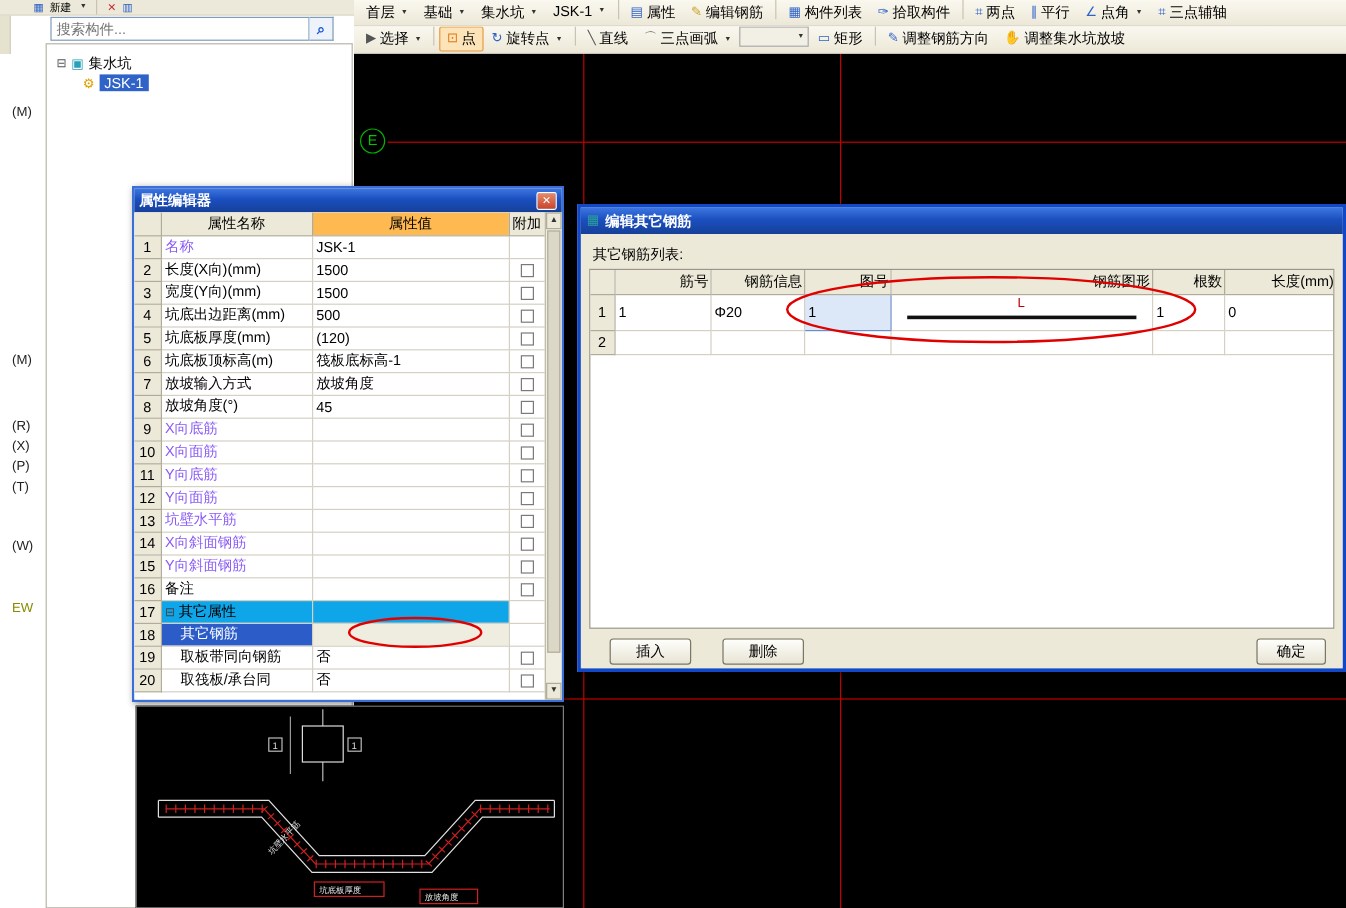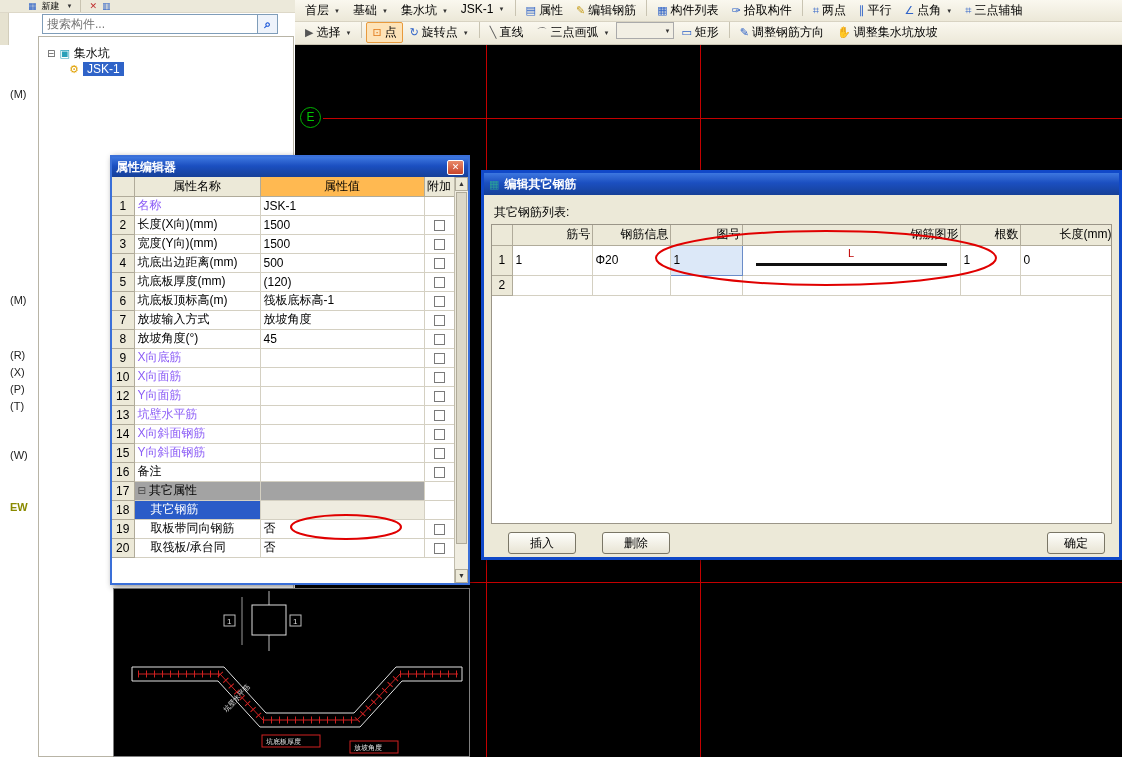--- a/index.html
+++ b/index.html
@@ -2,21 +2,21 @@
 <html><head>
 <meta charset="utf-8">
 <style>
   *{margin:0;padding:0;box-sizing:border-box}
   body{font-family:"Liberation Sans","DejaVu Sans",sans-serif;font-size:12px;color:#000;background:#fff}
   #app{position:relative;width:1122px;height:757px;overflow:hidden;background:#fff}
 
   
   .lstrip{position:absolute;left:0;top:0;width:9px;height:45px;background:#e6e2d0;border-right:1px solid #d2cdbb}
   .edge{position:absolute;left:10px;font-size:11px;color:#222;white-space:nowrap}
-  .edge.olive{color:#8a8a00;font-weight:bold}
+  .edge.olive{color:#8a8a00;font-weight:normal}
 
   
   .mini{position:absolute;left:0;top:0;width:295px;height:13px;background:#ece9da;display:flex;align-items:center;gap:5px;padding:0 28px;font-size:9px;border-bottom:1px solid #ddd8c8;overflow:hidden}
   .mini .ic{font-size:9px;line-height:1}
 
   
   .searchwrap{position:absolute;left:42px;top:14px;width:236px;height:20px;display:flex}
   .searchwrap input{flex:1;height:20px;border:1px solid #7f9db9;padding:0 4px;font-size:12px;color:#666;font-family:inherit;outline:none}
   .searchbtn{width:20px;height:20px;border:1px solid #7f9db9;border-left:none;background:#eef3fb;color:#1a56d8;font-weight:bold;font-size:12px;line-height:18px;text-align:center}
   .treepanel{position:absolute;left:38px;top:36px;width:256px;bottom:0;background:#fff;border:1px solid #b8b4a6}
@@ -52,21 +52,21 @@
   .propwin{position:absolute;left:110px;top:155px;width:360px;height:430px;border:2px solid #3a6fd8;background:#ece9d8;z-index:40;box-shadow:2px 2px 6px rgba(0,0,0,.45)}
   .ptitle{height:20px;background:linear-gradient(#3d77e0,#1b4fc0 45%,#164098);color:#fff;font-weight:bold;display:flex;align-items:center;padding:0 4px;font-size:12px}
   .pclose{margin-left:auto;width:17px;height:15px;background:linear-gradient(#e88a6a,#c8442a);border:1px solid #fff;border-radius:2px;color:#fff;font-size:9px;line-height:13px;text-align:center}
   .ptablewrap{position:absolute;left:0;top:20px;bottom:0;width:342px;background:#fff;overflow:hidden}
   table.ptable{border-collapse:collapse;table-layout:fixed;width:342px;font-size:12px}
   .ptable td{height:19px;padding:0 3px;border-right:1px solid #d4d0c2;border-bottom:1px solid #d4d0c2;overflow:hidden;white-space:nowrap}
   .ptable td.pnum{background:#ece9d8;border-right:1px solid #b0ab9a;border-bottom:1px solid #b0ab9a;text-align:center;padding:0 1px}
   .phead td{background:#ece9d8;border-right:1px solid #b0ab9a;border-bottom:1px solid #b0ab9a;text-align:center;padding:0 1px}
   .phead td.hval{background:#ffb951}
   td.pname.blue{color:#8b5cf6}
-  tr.group td.gcell{background:#a3a3a3}
+  tr.group td.gcell{background:#0ea5e9}
   td.selname{background:#2b5cc8;color:#fff}
   td.selval{background:#efece0}
   .cb{display:inline-block;width:11px;height:11px;border:1px solid #7a7a7a;background:#fff;vertical-align:middle}
   td.pchk{text-align:center}
   .indent{padding-left:16px !important}
   .texpander{font-size:10px;color:#444;margin-right:3px}
   .pscroll{position:absolute;top:20px;right:0;bottom:0;width:14px;background:#f0ede1;border-left:1px solid #c0bcac}
   .sarrow{position:absolute;left:0;width:13px;height:14px;background:#ece9d8;border:1px solid #b0ab9a;font-size:7px;text-align:center;line-height:12px;color:#333}
   .sup{top:0}.sdown{bottom:0}
   .sthumb{position:absolute;left:1px;top:15px;width:11px;height:352px;background:#dcd8c8;border:1px solid #b0ab9a}
@@ -316,20 +316,26 @@
             </tr>
         <tr>
               <td class="pnum">9</td>
               <td class="pname blue">X向底筋</td>
               <td class="pval"></td>
               <td class="pchk"><span class="cb"></span></td>
             </tr>
         <tr>
               <td class="pnum">10</td>
               <td class="pname blue">X向面筋</td>
+              <td class="pval"></td>
+              <td class="pchk"><span class="cb"></span></td>
+            </tr>
+        <tr>
+              <td class="pnum">11</td>
+              <td class="pname blue">Y向底筋</td>
               <td class="pval"></td>
               <td class="pchk"><span class="cb"></span></td>
             </tr>
         <tr>
               <td class="pnum">12</td>
               <td class="pname blue">Y向面筋</td>
               <td class="pval"></td>
               <td class="pchk"><span class="cb"></span></td>
             </tr>
         <tr>

